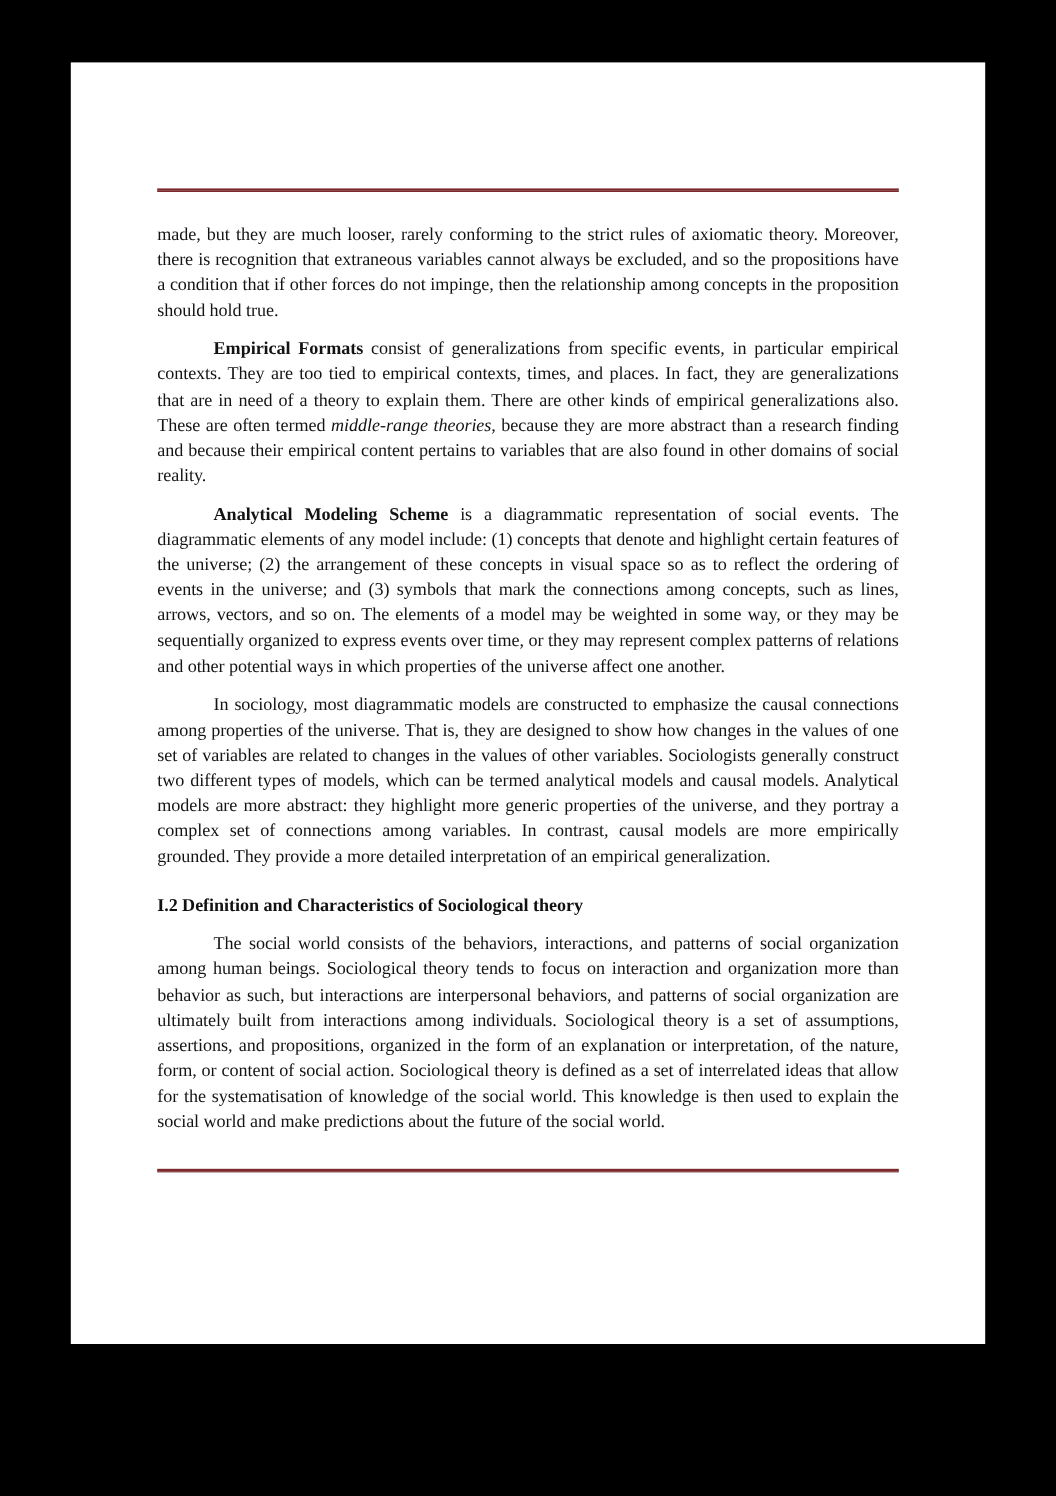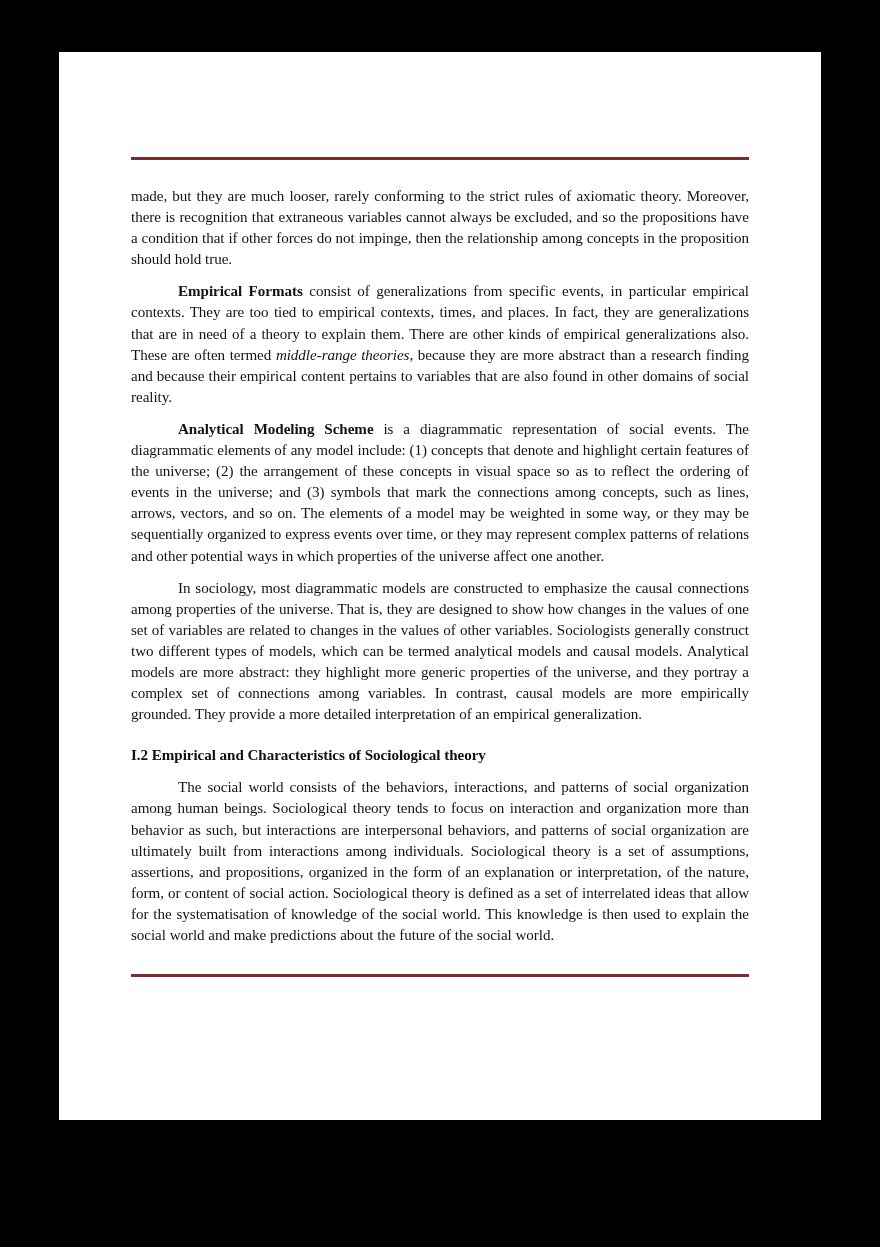--- a/index.html
+++ b/index.html
@@ -77,21 +77,21 @@
       <div class="body-block">
 
         <p><span>made, but they are much looser, rarely conforming to the strict rules of axiomatic theory. Moreover, there is recognition that extraneous variables cannot always be excluded, and so the propositions have a condition that if other forces do not impinge, then the relationship among concepts in the proposition should hold true.</span></p>
 
         <p class="indent spaced"><span class="bold">Empirical Formats</span><span> consist of generalizations from specific events, in particular empirical contexts. They are too tied to empirical contexts, times, and places. In fact, they are generalizations that are in need of a theory to explain them. There are other kinds of empirical generalizations also. These are often termed </span><span class="italic">middle-range theories</span><span>, because they are more abstract than a research finding and because their empirical content pertains to variables that are also found in other domains of social reality.</span></p>
 
         <p class="indent spaced"><span class="bold">Analytical Modeling Scheme</span><span> is a diagrammatic representation of social events. The diagrammatic elements of any model include: (1) concepts that denote and highlight certain features of the universe; (2) the arrangement of these concepts in visual space so as to reflect the ordering of events in the universe; and (3) symbols that mark the connections among concepts, such as lines, arrows, vectors, and so on. The elements of a model may be weighted in some way, or they may be sequentially organized to express events over time, or they may represent complex patterns of relations and other potential ways in which properties of the universe affect one another.</span></p>
 
         <p class="indent spaced"><span>In sociology, most diagrammatic models are constructed to emphasize the causal connections among properties of the universe. That is, they are designed to show how changes in the values of one set of variables are related to changes in the values of other variables. Sociologists generally construct two different types of models, which can be termed analytical models and causal models. Analytical models are more abstract: they highlight more generic properties of the universe, and they portray a complex set of connections among variables. In contrast, causal models are more empirically grounded. They provide a more detailed interpretation of an empirical generalization.</span></p>
 
-        <h2 class="section-head">I.2 Empirical and Characteristics of Sociological theory</h2>
+        <h2 class="section-head">I.2 Definition and Characteristics of Sociological theory</h2>
 
         <p class="indent spaced"><span>The social world consists of the behaviors, interactions, and patterns of social organization among human beings. Sociological theory tends to focus on interaction and organization more than behavior as such, but interactions are interpersonal behaviors, and patterns of social organization are ultimately built from interactions among individuals. Sociological theory is a set of assumptions, assertions, and propositions, organized in the form of an explanation or interpretation, of the nature, form, or content of social action. Sociological theory is defined as a set of interrelated ideas that allow for the systematisation of knowledge of the social world.  This knowledge is then used to explain the social world and make predictions about the future of the social world.</span></p>
 
       </div>
 
       <div class="rule rule-bottom"></div>
 
     </div>
   </div>
 </div>

